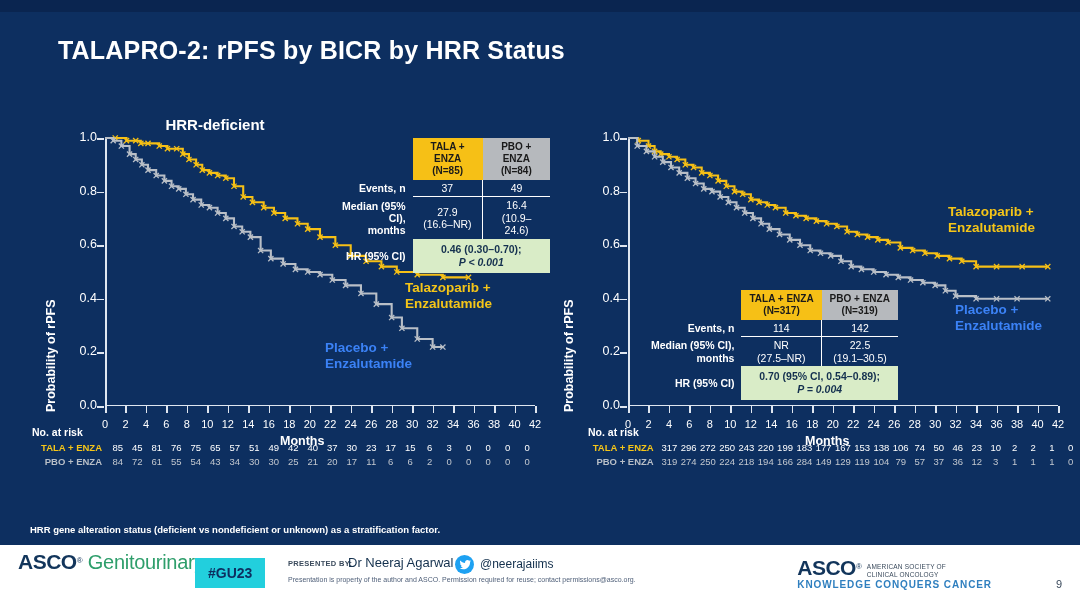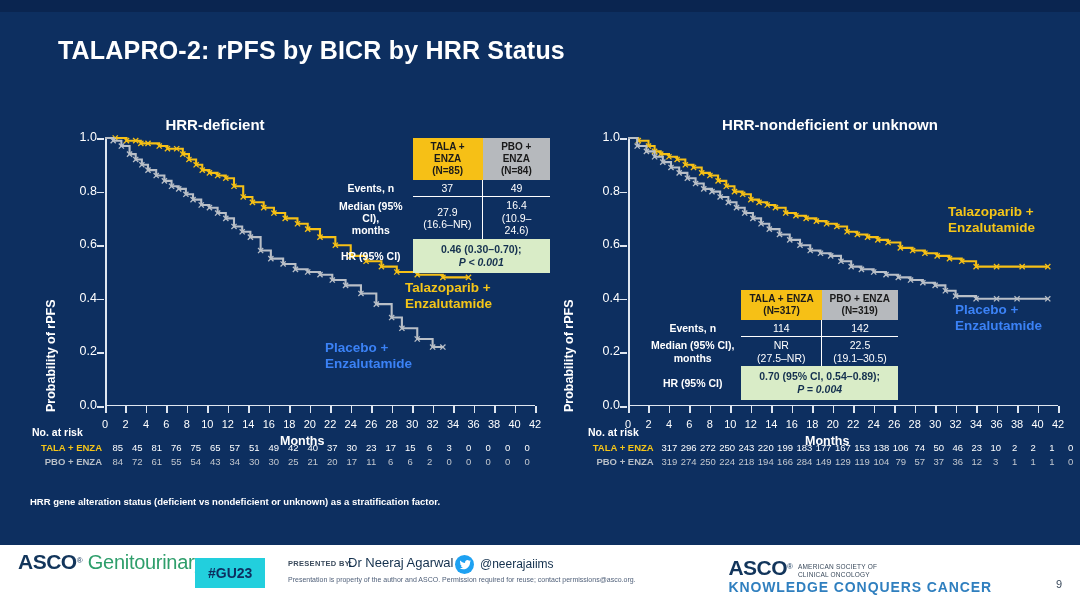--- a/index.html
+++ b/index.html
@@ -65,21 +65,21 @@
   svg.curves{position:absolute;left:0;top:0;overflow:visible;}
 
   .curve-label{position:absolute;font-size:13.5px;font-weight:bold;line-height:1.2;}
   .curve-label.tala{color:#f5c518;}
   .curve-label.pbo{color:#3b82f6;}
 
   
   .stats{position:absolute;font-size:10px;color:#ffffff;}
   .stats table{border-collapse:collapse;}
   .stats .rowlab{
-    text-align:center;font-weight:bold;font-size:10.5px;color:#ffffff;
+    text-align:right;font-weight:bold;font-size:10.5px;color:#ffffff;
     padding-right:7px;white-space:pre-line;line-height:1.15;
   }
   .hdr-tala{background:#f6c016;color:#1a1a1a;font-weight:bold;text-align:center;
             padding:3px 8px;line-height:1.2;font-size:10px;}
   .hdr-pbo{background:#b6b9bd;color:#1a1a1a;font-weight:bold;text-align:center;
            padding:3px 8px;line-height:1.2;font-size:10px;}
   .cell{text-align:center;padding:2px 8px;line-height:1.18;font-size:10.5px;
         border-bottom:1px solid #ffffff;border-left:1px solid #ffffff;}
   .cell.first{border-left:none;}
   .cell.noline{border-bottom:none;}
@@ -93,21 +93,21 @@
   .atrisk table{border-collapse:collapse;}
   .atrisk td{text-align:center;font-size:9.5px;padding:0;line-height:1.5;}
   .atrisk td.lab{text-align:right;font-weight:bold;font-size:9.5px;padding-right:6px;white-space:nowrap;}
   .lab-tala{color:#f5c518;}
   .lab-pbo{color:#b9bfc7;}
   .v-tala{color:#ffffff;}
   .v-pbo{color:#c3c8cf;}
 
   
   .footnote{
-    position:absolute;left:30px;top:496px;
+    position:absolute;left:30px;top:524px;
     font-size:9.5px;font-weight:bold;color:#ffffff;
   }
   .footer{
     position:absolute;left:0;top:545px;width:1080px;height:60px;background:#ffffff;
   }
   .asco-lockup{position:absolute;left:18px;top:6px;line-height:1.08;}
   .asco-word{font-size:21px;font-weight:bold;color:#12355b;letter-spacing:-.5px;}
   .asco-reg{font-size:8px;vertical-align:super;color:#12355b;}
   .asco-gu{font-size:20px;color:#2e9e6b;letter-spacing:-.3px;}
   .asco-gu2{font-size:20px;color:#2e9e6b;letter-spacing:-.3px;display:block;margin-top:-2px;}
@@ -120,21 +120,21 @@
   .tw-bubble{
     position:absolute;left:455px;top:10px;width:19px;height:19px;border-radius:50%;
     background:#1da1f2;
   }
   .tw-bubble svg{position:absolute;left:3.5px;top:4.5px;}
   .handle{position:absolute;left:480px;top:12px;font-size:12px;color:#13304d;}
   .perm{position:absolute;left:288px;top:31px;font-size:7px;color:#51617a;}
   .asco-right{position:absolute;right:88px;top:11px;text-align:left;}
   .ar-word{font-size:21px;font-weight:bold;color:#12355b;letter-spacing:-.5px;display:inline-block;}
   .ar-sub{display:inline-block;font-size:6.5px;color:#3a4a5c;line-height:1.25;margin-left:5px;vertical-align:middle;letter-spacing:.2px;}
-  .ar-tag{font-size:14px;font-weight:bold;color:#2f7fbf;letter-spacing:.9px;margin-top:-1px;}
+  .ar-tag{font-size:10px;font-weight:bold;color:#2f7fbf;letter-spacing:.9px;margin-top:-1px;}
   .pageno{position:absolute;right:18px;top:33px;font-size:11px;color:#3a4a5c;}
 </style>
 </head>
 <body>
 
 <div class="slide">
   <div class="band"></div>
 
   <div class="title">TALAPRO-2:  rPFS by BICR by HRR Status</div>
 
@@ -496,21 +496,20 @@
     </tr>
   </tbody>
         </table>
       </div>
 
     <div class="curve-label tala" id="lbl-l-tala" style="left:375px;top:168px;">Talazoparib +<br>Enzalutamide</div>
     <div class="curve-label pbo" id="lbl-l-pbo" style="left:295px;top:228px;">Placebo +<br>Enzalutamide</div>
   </div>
 
   <div class="panel" id="panel-right">
-    <div class="panel-title">HRR-nondeficient or unknown</div>
     <div class="ylabel">Probability of rPFS</div>
     <div class="plot" id="plot-right">
       <div class="axisline yaxis"></div>
       <div class="axisline xaxis"></div>
       <svg class="curves" id="svg-right" width="430" height="268">
           <path d="M 0 0 L 10.238095238095237 0 L 10.238095238095237 2.680000000000007 L 20.476190476190474 2.680000000000007 L 20.476190476190474 8.04000000000002 L 26.61904761904762 8.04000000000002 L 26.61904761904762 13.400000000000006 L 32.761904761904766 13.400000000000006 L 32.761904761904766 16.080000000000013 L 40.95238095238095 16.080000000000013 L 40.95238095238095 18.75999999999999 L 49.14285714285714 18.75999999999999 L 49.14285714285714 21.439999999999998 L 57.333333333333336 21.439999999999998 L 57.333333333333336 26.799999999999983 L 65.52380952380953 26.799999999999983 L 65.52380952380953 29.47999999999999 L 73.71428571428571 29.47999999999999 L 73.71428571428571 34.84 L 81.9047619047619 34.84 L 81.9047619047619 37.52000000000001 L 90.0952380952381 37.52000000000001 L 90.0952380952381 42.879999999999995 L 98.28571428571428 42.879999999999995 L 98.28571428571428 48.24000000000001 L 106.47619047619048 48.24000000000001 L 106.47619047619048 53.599999999999994 L 114.66666666666667 53.599999999999994 L 114.66666666666667 56.28 L 122.85714285714285 56.28 L 122.85714285714285 61.639999999999986 L 131.04761904761907 61.639999999999986 L 131.04761904761907 64.32 L 139.23809523809524 64.32 L 139.23809523809524 67 L 147.42857142857142 67 L 147.42857142857142 69.68 L 157.66666666666669 69.68 L 157.66666666666669 75.04000000000002 L 167.90476190476187 75.04000000000002 L 167.90476190476187 77.72 L 178.14285714285714 77.72 L 178.14285714285714 80.4 L 188.38095238095235 80.4 L 188.38095238095235 83.08000000000001 L 198.6190476190476 83.08000000000001 L 198.6190476190476 85.75999999999999 L 208.85714285714283 85.75999999999999 L 208.85714285714283 88.44 L 219.09523809523807 88.44 L 219.09523809523807 93.79999999999998 L 229.33333333333334 93.79999999999998 L 229.33333333333334 96.47999999999999 L 239.57142857142858 96.47999999999999 L 239.57142857142858 99.16 L 249.80952380952377 99.16 L 249.80952380952377 101.84 L 260.04761904761904 101.84 L 260.04761904761904 104.52000000000001 L 272.33333333333337 104.52000000000001 L 272.33333333333337 109.88 L 284.6190476190476 109.88 L 284.6190476190476 112.56 L 296.9047619047619 112.56 L 296.9047619047619 115.24000000000001 L 309.1904761904762 115.24000000000001 L 309.1904761904762 117.91999999999999 L 321.4761904761905 117.91999999999999 L 321.4761904761905 120.6 L 333.76190476190476 120.6 L 333.76190476190476 123.28 L 348.0952380952381 123.28 L 348.0952380952381 128.64 L 368.57142857142856 128.64 L 368.57142857142856 128.64 L 394.16666666666663 128.64 L 394.16666666666663 128.64 L 419.76190476190476 128.64 L 419.76190476190476 128.64" fill="none" stroke="#F6C016" stroke-width="2.1" stroke-linejoin="miter"></path>
           <g>
             <line x1="7.638095238095238" y1="0.08000000000000673" x2="12.838095238095237" y2="5.2800000000000065" stroke="#F6C016" stroke-width="1.3"></line>
             <line x1="7.638095238095238" y1="5.2800000000000065" x2="12.838095238095237" y2="0.08000000000000673" stroke="#F6C016" stroke-width="1.3"></line>
           </g>

